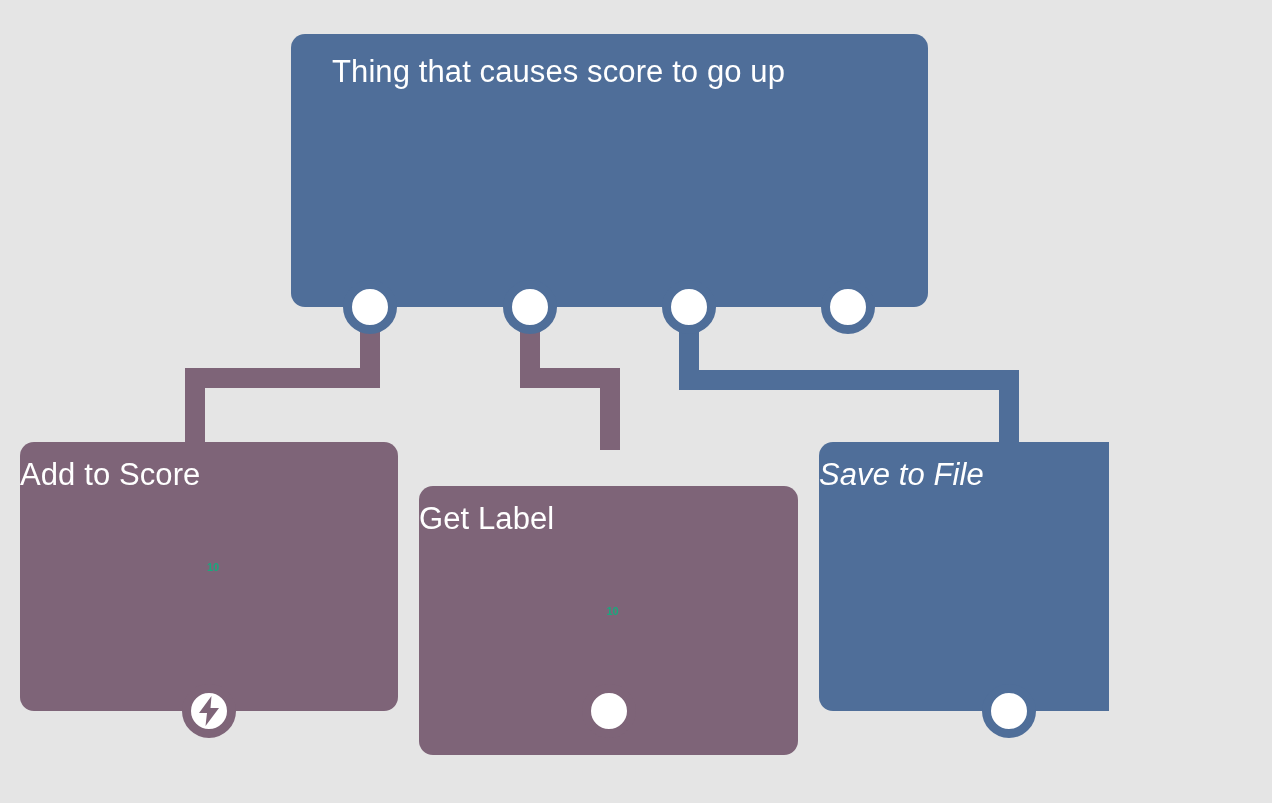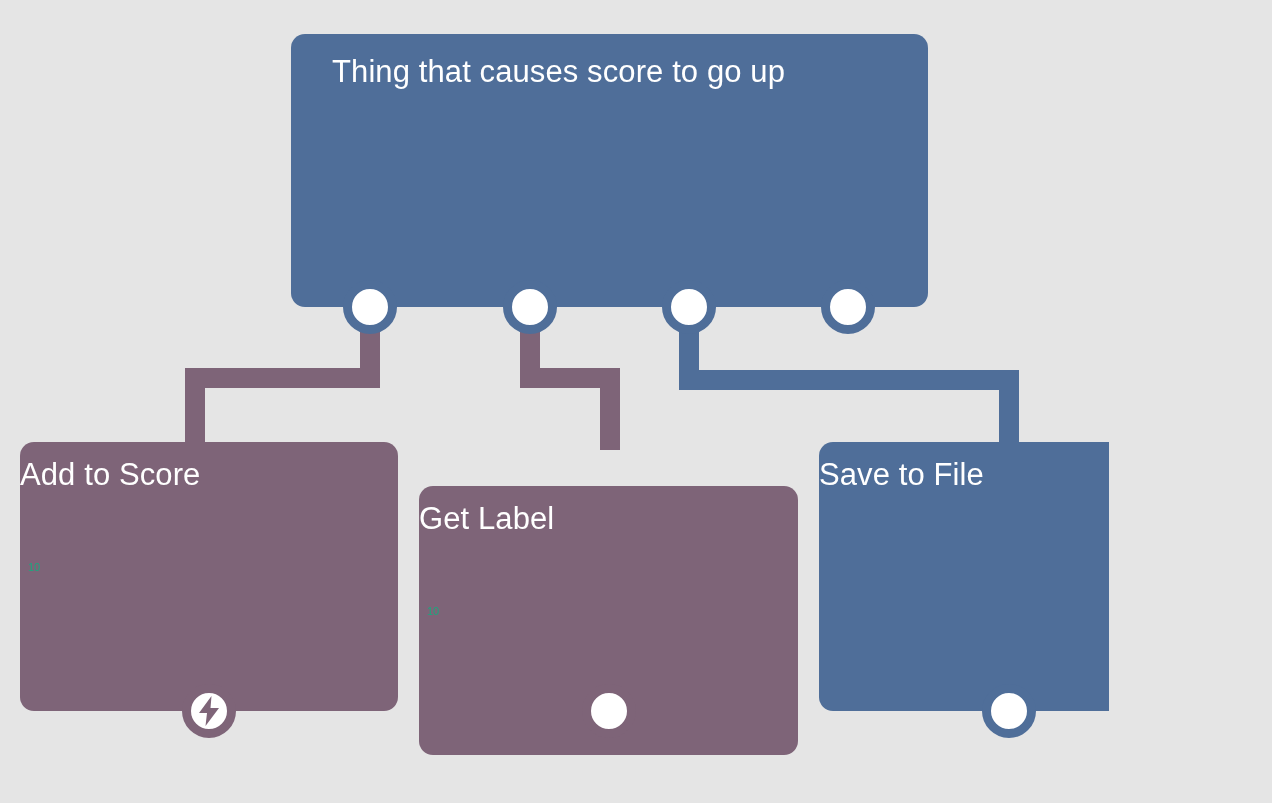--- a/index.html
+++ b/index.html
@@ -56,24 +56,24 @@
     position: absolute;
     left: 0; right: 0;
     top: 17px;
     text-align: left;
   }
 
   .node-value {
     position: absolute;
     left: 8px; right: 0;
     top: 120px;
-    text-align: left;
+    text-align: center;
     color: #1aa87e;
     font-size: 11px;
-    font-weight: 400;
+    font-weight: 700;
     line-height: 1;
   }
 
   .node-kv {
     position: absolute;
     left: 0; right: 0;
     top: 125px;
     text-align: center;
     color: #ffffff;
     font-size: 16px;
@@ -118,21 +118,21 @@
   <div class="node mauve" style="left:20px; top:442px; width:378px; height:269px;">
     <div class="node-title center">Add to Score</div>
     <div class="node-value">10</div>
   </div>
 
   <div class="node mauve" style="left:419px; top:442px; width:379px; height:269px;margin-top:44px;">
     <div class="node-title center">Get Label</div>
     <div class="node-value">10</div>
   </div>
 
-  <div class="node blue" style="left:819px; top:442px; width:379px; height:269px;">
+  <div class="node blue" style="left:819px; top:442px; width:379px; height:269px;font-style:italic;">
     <div class="node-title center">Save to File</div>
   </div>
 
   <div id="ports-layer">
       <div class="port blue" style="left: 343px; top: 280px;">
         <span style="display:block;width:0;height:0;"></span>
       </div>
       <div class="port blue" style="left: 503px; top: 280px;">
         <span style="display:block;width:0;height:0;"></span>
       </div>

